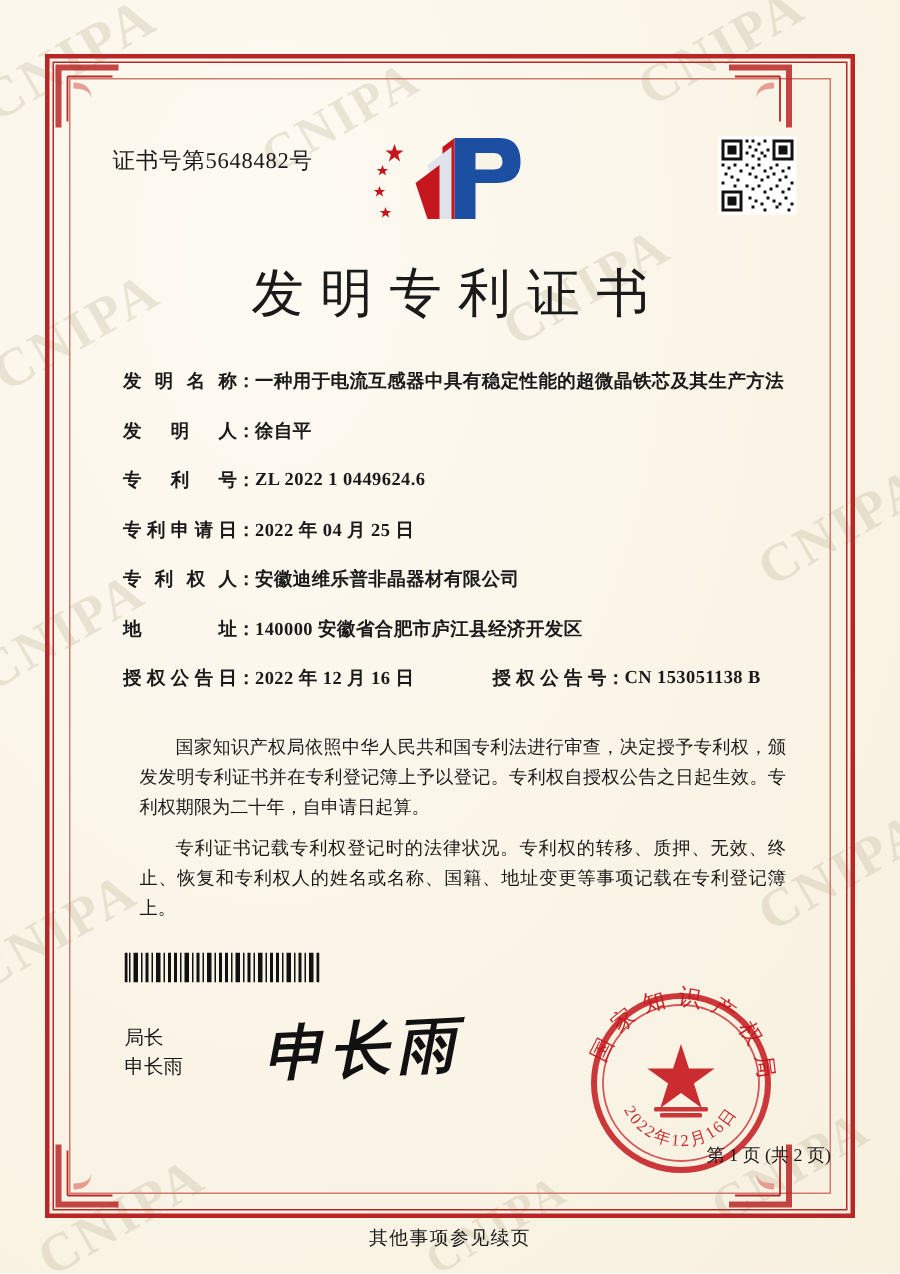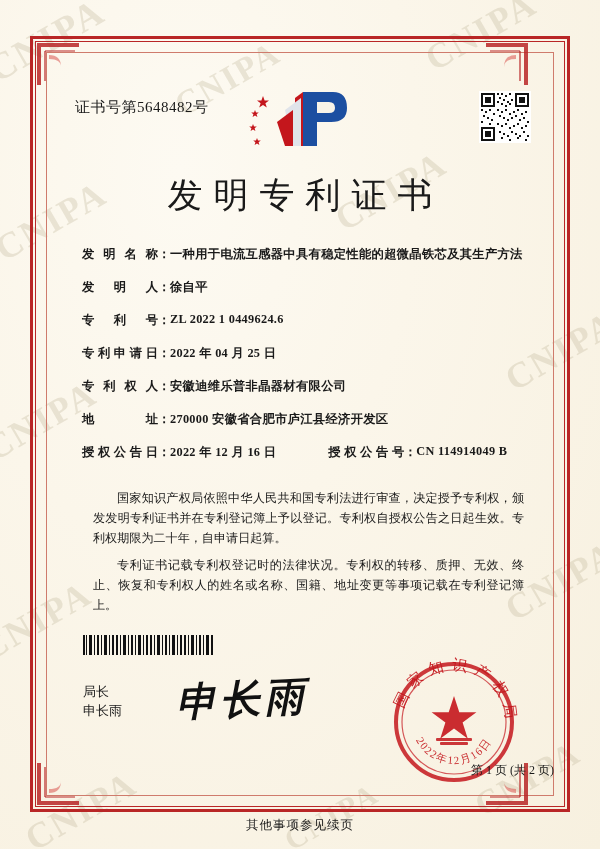--- a/index.html
+++ b/index.html
@@ -413,24 +413,24 @@
       <div class="field-row">
         <span class="field-label">专利号</span><span class="field-colon">：</span><span class="field-value">ZL 2022 1 0449624.6</span>
       </div>
       <div class="field-row">
         <span class="field-label">专利申请日</span><span class="field-colon">：</span><span class="field-value">2022 年 04 月 25 日</span>
       </div>
       <div class="field-row">
         <span class="field-label">专利权人</span><span class="field-colon">：</span><span class="field-value">安徽迪维乐普非晶器材有限公司</span>
       </div>
       <div class="field-row">
-        <span class="field-label">地址</span><span class="field-colon">：</span><span class="field-value">270000 安徽省合肥市庐江县经济开发区</span>
-      </div>
-      <div class="field-row">
-        <span class="field-label">授权公告日</span><span class="field-colon">：</span><span class="field-value">2022 年 12 月 16 日</span><span class="second-label">授权公告号</span><span class="field-colon">：</span><span class="field-value">CN 114914049 B</span>
+        <span class="field-label">地址</span><span class="field-colon">：</span><span class="field-value">140000 安徽省合肥市庐江县经济开发区</span>
+      </div>
+      <div class="field-row">
+        <span class="field-label">授权公告日</span><span class="field-colon">：</span><span class="field-value">2022 年 12 月 16 日</span><span class="second-label">授权公告号</span><span class="field-colon">：</span><span class="field-value">CN 153051138 B</span>
       </div>
     </div>
 
     <div class="paragraphs">
       <p>国家知识产权局依照中华人民共和国专利法进行审查，决定授予专利权，颁发发明专利证书并在专利登记簿上予以登记。专利权自授权公告之日起生效。专利权期限为二十年，自申请日起算。</p>
       <p>专利证书记载专利权登记时的法律状况。专利权的转移、质押、无效、终止、恢复和专利权人的姓名或名称、国籍、地址变更等事项记载在专利登记簿上。</p>
     </div>
 
     <div class="barcode">
       <svg width="130" height="20" viewBox="0 0 130 20">

